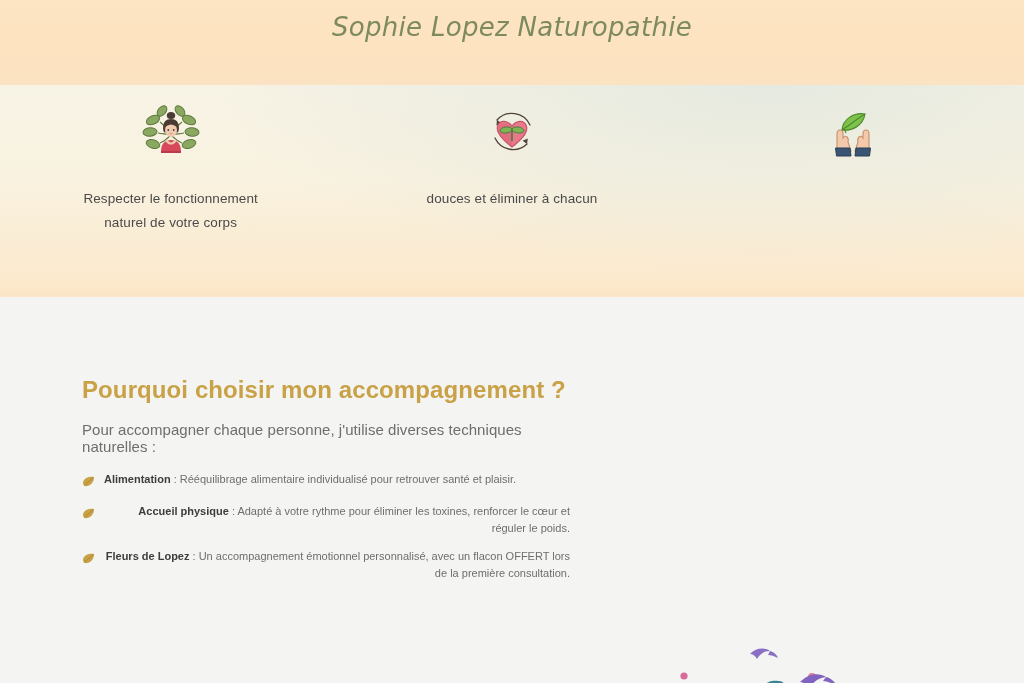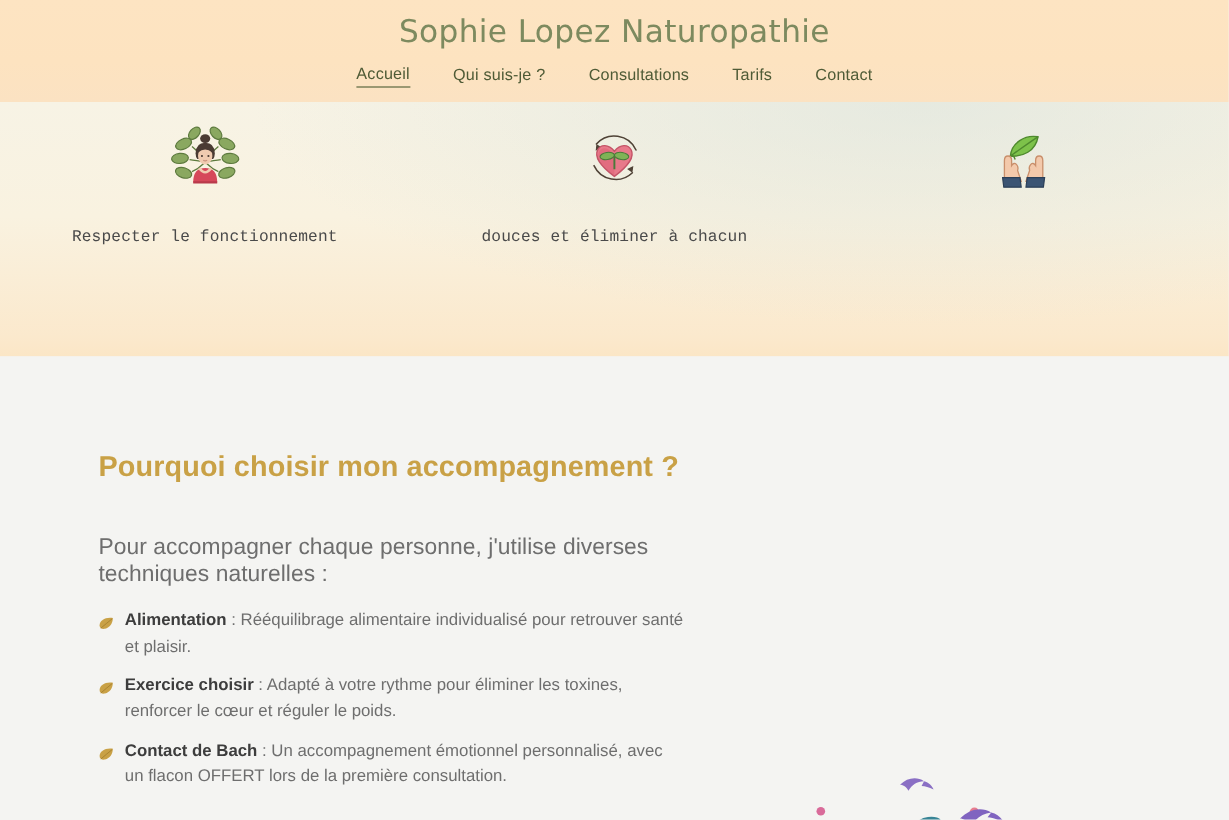--- a/index.html
+++ b/index.html
@@ -26,20 +26,21 @@
 
   .site-title {
     text-align: center;
     padding-top: 12px;
     font-family: "DejaVu Sans", sans-serif;
     font-size: 26px;
     font-weight: 400;
     letter-spacing: 0.3px;
     color: #7d8a5f;
     line-height: 1.2;
+    font-style: italic;
   }
 
   .nav {
     display: flex;
     justify-content: center;
     align-items: center;
     gap: 36px;
     margin-top: 11px;
   }
 
@@ -59,21 +60,20 @@
   
   .features-band {
     width: 1024px;
     height: 212px;
     background:
       radial-gradient(ellipse 900px 300px at 75% 0%, rgba(216,226,220,0.55) 0%, rgba(216,226,220,0) 62%),
       linear-gradient(180deg, #f7f3e5 0%, #f9f2e0 45%, #fbe9cd 92%, #fbe6c6 100%);
     display: flex;
     align-items: flex-start;
     padding-top: 14px;
-    font-family: Liberation Mono, monospace;
   }
 
   .feature {
     flex: 1;
     display: flex;
     flex-direction: column;
     align-items: center;
   }
 
   .feature-icon {
@@ -109,40 +109,41 @@
 
   .section-heading {
     font-size: 24px;
     font-weight: bold;
     color: #c9a146;
     letter-spacing: 0.1px;
     line-height: 1.25;
   }
 
   .intro-text {
-    margin-top: 41px;
-    font-size: 19px;
+    margin-top: 16px;
+    font-size: 15px;
     color: #6e6e6e;
     letter-spacing: 0.05px;
   }
 
   .benefit-list {
     margin-top: 16px;
     list-style: none;
   }
 
   .benefit-item {
     display: flex;
     align-items: flex-start;
     gap: 9px;
     margin-bottom: 11px;
-    font-size: 14px;
+    font-size: 11px;
     line-height: 1.55;
     color: #6e6e6e;
     max-width: 488px;
+    text-align: right;
   }
 
   .leaf-bullet {
     flex: 0 0 auto;
     margin-top: 4px;
   }
 
   .benefit-term {
     font-weight: bold;
     color: #3d3d3d;
@@ -156,27 +157,20 @@
     width: 300px;
     height: 338px;
   }
   .illustration svg { display: block; }
 </style>
 </head>
 <body>
 
 <div class="header-band">
   <div class="site-title">Sophie Lopez Naturopathie</div>
-  <nav class="nav">
-    <a class="nav-item active">Accueil</a>
-    <a class="nav-item">Qui suis-je ?</a>
-    <a class="nav-item">Consultations</a>
-    <a class="nav-item">Tarifs</a>
-    <a class="nav-item">Contact</a>
-  </nav>
 </div>
 
 <div class="features-band">
 
   <div class="feature">
     <div class="feature-icon">
       <svg width="64" height="64" viewBox="0 0 64 64">
 
         <g fill="#8aa860" stroke="#5d7a3e" stroke-width="1">
           <ellipse cx="14" cy="20" rx="7" ry="4.2" transform="rotate(-25 14 20)"></ellipse>
@@ -205,20 +199,21 @@
         <circle cx="34.7" cy="30" r="0.9" fill="#4a3b33"></circle>
         <path d="M30.4 33.4 q1.6 1.3 3.2 0" stroke="#c98f7a" stroke-width="0.9" fill="none"></path>
 
         <path d="M22 52 q0-12 10-12 q10 0 10 12 z" fill="#d6485a"></path>
         <path d="M27 40 q5 7 10 0" stroke="#f0cbb0" stroke-width="2.2" fill="none"></path>
         <path d="M22 52 L42 52" stroke="#b93a4b" stroke-width="2"></path>
       </svg>
     </div>
     <div class="feature-text">
       <div>Respecter le fonctionnement</div>
+      <div>naturel de votre corps</div>
     </div>
   </div>
 
   <div class="feature">
     <div class="feature-icon">
       <svg width="64" height="64" viewBox="0 0 64 64">
 
         <g stroke="#4f4236" stroke-width="1.3" fill="none" stroke-linecap="round">
           <path d="M17 20 A20 20 0 0 1 50 25"></path>
           <path d="M47 44 A20 20 0 0 1 15 38"></path>
@@ -276,30 +271,30 @@
         </span>
         <span><b class="benefit-term">Alimentation</b><span> : Rééquilibrage alimentaire individualisé pour retrouver santé et plaisir.</span></span>
       </li>
       <li class="benefit-item">
         <span class="leaf-bullet">
           <svg width="13" height="11" viewBox="0 0 13 11">
               <path d="M12 1 C6 0 1 3 1 7 C1 9.5 3 10.5 5.5 10 C9.5 9 12 5.5 12 1 Z" fill="#c9a146"></path>
               <path d="M2 9.5 C5 7 8.5 4 11.5 1.6" stroke="#a8822f" stroke-width="0.8" fill="none"></path>
             </svg>
         </span>
-        <span><b class="benefit-term">Exercice choisir</b><span> : Adapté à votre rythme pour éliminer les toxines, renforcer le cœur et réguler le poids.</span></span>
+        <span><b class="benefit-term">Accueil physique</b><span> : Adapté à votre rythme pour éliminer les toxines, renforcer le cœur et réguler le poids.</span></span>
       </li>
       <li class="benefit-item">
         <span class="leaf-bullet">
           <svg width="13" height="11" viewBox="0 0 13 11">
               <path d="M12 1 C6 0 1 3 1 7 C1 9.5 3 10.5 5.5 10 C9.5 9 12 5.5 12 1 Z" fill="#c9a146"></path>
               <path d="M2 9.5 C5 7 8.5 4 11.5 1.6" stroke="#a8822f" stroke-width="0.8" fill="none"></path>
             </svg>
         </span>
-        <span><b class="benefit-term">Contact de Bach</b><span> : Un accompagnement émotionnel personnalisé, avec un flacon OFFERT lors de la première consultation.</span></span>
+        <span><b class="benefit-term">Fleurs de Lopez</b><span> : Un accompagnement émotionnel personnalisé, avec un flacon OFFERT lors de la première consultation.</span></span>
       </li>
     </ul>
 
   </div>
 
   <div class="illustration">
     <svg width="300" height="338" viewBox="0 0 300 338">
       <defs>
         <linearGradient id="treeGrad" x1="0" y1="1" x2="0" y2="0">
           <stop offset="0%" stop-color="#a8c24a"></stop>

